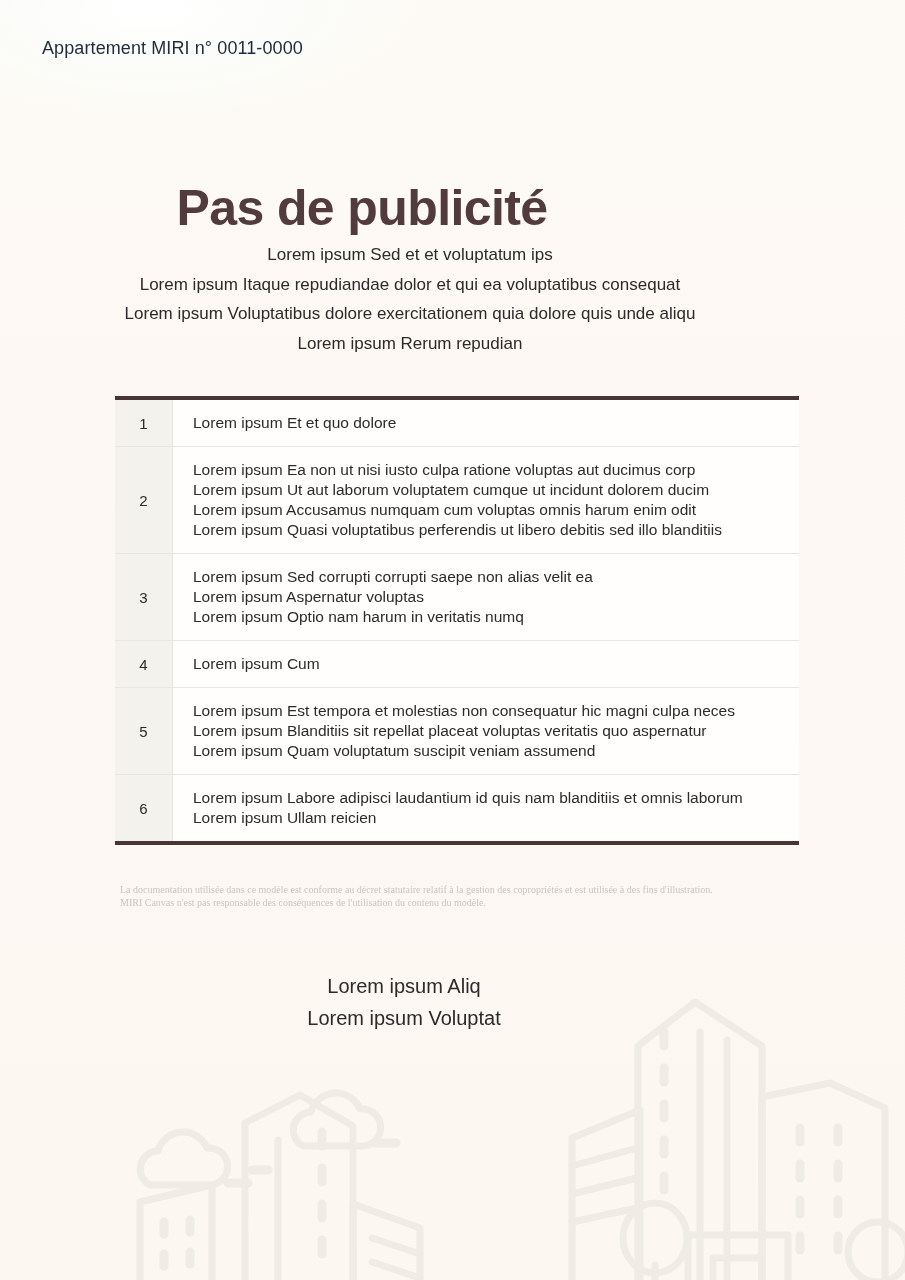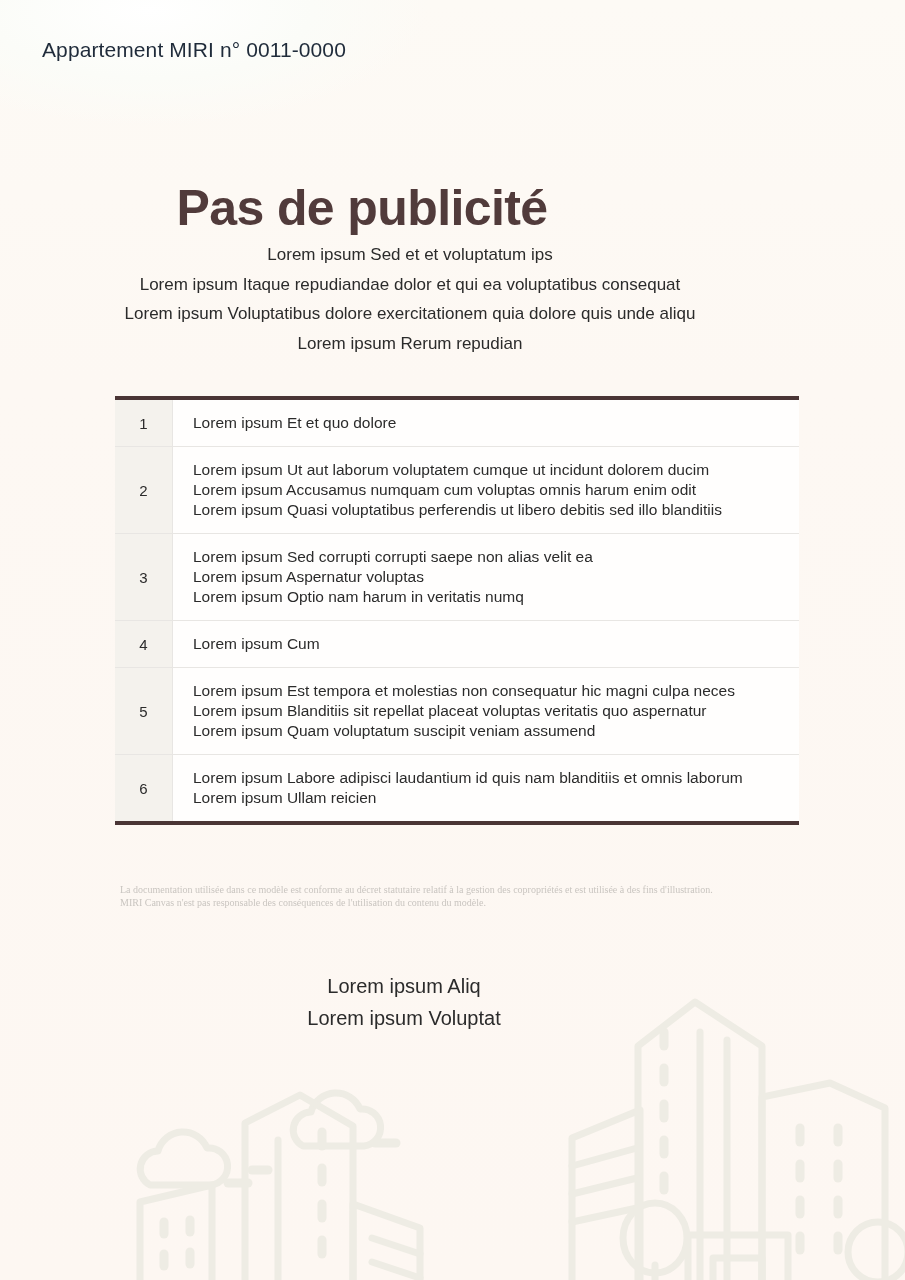--- a/index.html
+++ b/index.html
@@ -24,21 +24,21 @@
       radial-gradient(ellipse 360px 150px at 150px 10px, #ffffff 0%, #fbfcf8 45%, rgba(253,248,243,0) 78%),
       linear-gradient(180deg, #fdfaf5 0%, #fdf8f3 30%, #fdf7f2 100%);
     overflow: hidden;
   }
 
   
   .doc-header {
     position: absolute;
     top: 38px;
     left: 42px;
-    font-size: 21px;
+    font-size: 18px;
     color: #1f2b3a;
     letter-spacing: .1px;
     white-space: nowrap;
   }
 
   
   .title {
     position: absolute;
     top: 144px;
     left: 0;
@@ -156,20 +156,21 @@
     <div class="row">
       <div class="num">1</div>
       <div class="cell">
         <p>Lorem ipsum Et et quo dolore</p>
       </div>
     </div>
 
     <div class="row">
       <div class="num">2</div>
       <div class="cell">
+        <p>Lorem ipsum Ea non ut nisi iusto culpa ratione voluptas aut ducimus corp</p>
         <p>Lorem ipsum Ut aut laborum voluptatem cumque ut incidunt dolorem ducim</p>
         <p>Lorem ipsum Accusamus numquam cum voluptas omnis harum enim odit</p>
         <p>Lorem ipsum Quasi voluptatibus perferendis ut libero debitis sed illo blanditiis</p>
       </div>
     </div>
 
     <div class="row">
       <div class="num">3</div>
       <div class="cell">
         <p>Lorem ipsum Sed corrupti corrupti saepe non alias velit ea</p>

